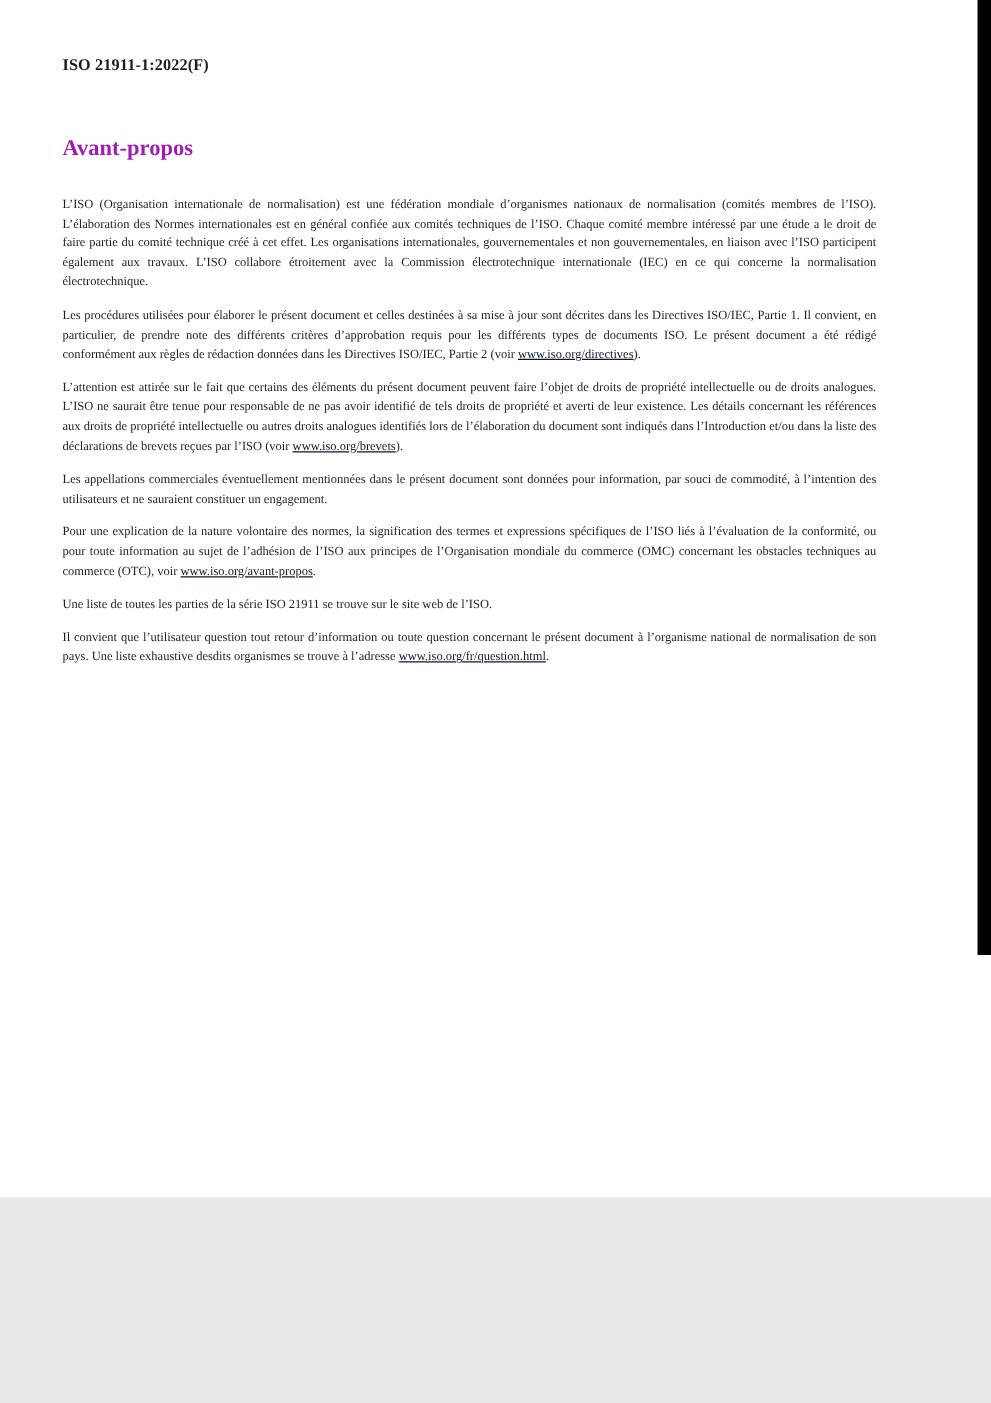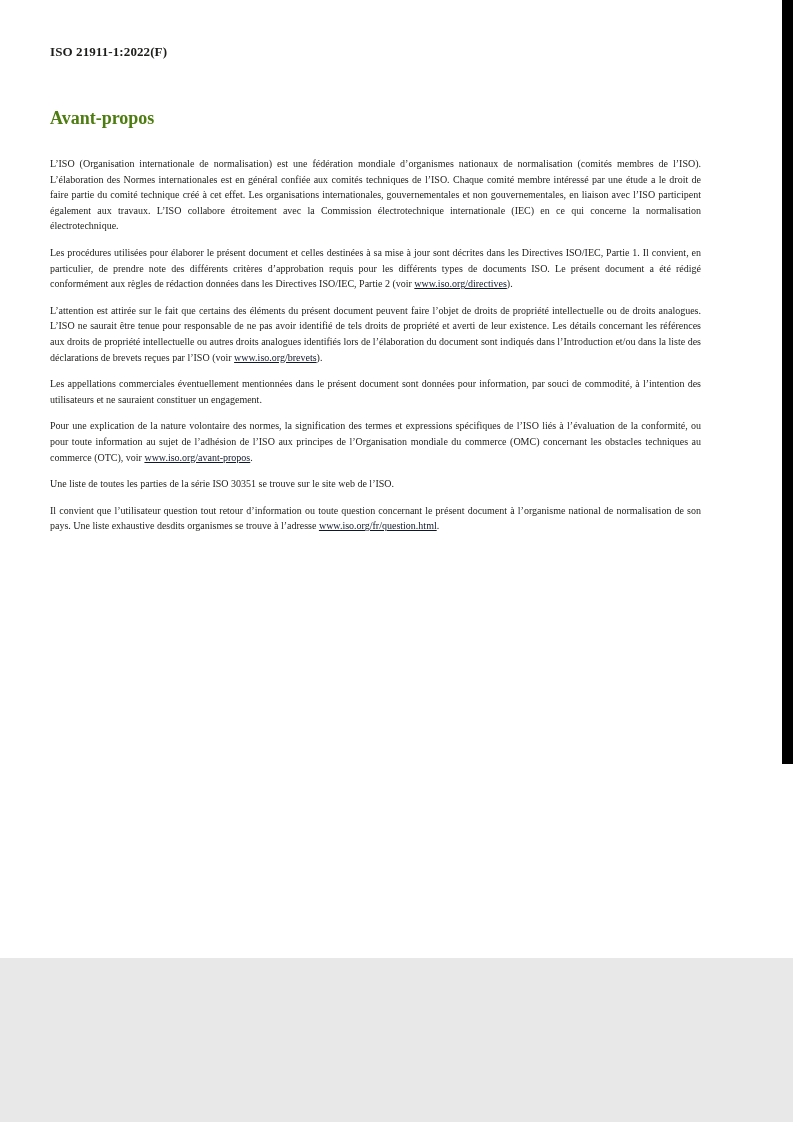--- a/index.html
+++ b/index.html
@@ -34,21 +34,21 @@
   .doc-ref {
     font-weight: bold;
     font-size: 13px;
     letter-spacing: 0.1px;
   }
   .section-title {
     font-size: 18px;
     font-weight: bold;
     margin-top: 48px;
     margin-bottom: 27px;
-    color: #4d7c0f;
+    color: #a21caf;
   }
   .body-text p {
     font-size: 10px;
     line-height: 15.6px;
     text-align: justify;
     margin-bottom: 11px;
     color: #1d1d1b;
   }
   a.doc-link {
     color: #0f172a;
@@ -87,21 +87,21 @@
 
       <p><span>Les procédures utilisées pour élaborer le présent document et celles destinées à sa mise à jour sont décrites dans les Directives ISO/IEC, Partie 1. Il convient, en particulier, de prendre note des différents critères d’approbation requis pour les différents types de documents ISO. Le présent document a été rédigé conformément aux règles de rédaction données dans les Directives ISO/IEC, Partie 2 (voir </span><a class="doc-link">www.iso.org/directives</a><span>).</span></p>
 
       <p><span>L’attention est attirée sur le fait que certains des éléments du présent document peuvent faire l’objet de droits de propriété intellectuelle ou de droits analogues. L’ISO ne saurait être tenue pour responsable de ne pas avoir identifié de tels droits de propriété et averti de leur existence. Les détails concernant les références aux droits de propriété intellectuelle ou autres droits analogues identifiés lors de l’élaboration du document sont indiqués dans l’Introduction et/ou dans la liste des déclarations de brevets reçues par l’ISO (voir </span><a class="doc-link">www.iso.org/brevets</a><span>).</span></p>
 
       <p>Les appellations commerciales éventuellement mentionnées dans le présent document sont données pour information, par souci de commodité, à l’intention des utilisateurs et ne sauraient constituer un engagement.</p>
 
       <p><span>Pour une explication de la nature volontaire des normes, la signification des termes et expressions spécifiques de l’ISO liés à l’évaluation de la conformité, ou pour toute information au sujet de l’adhésion de l’ISO aux principes de l’Organisation mondiale du commerce (OMC) concernant les obstacles techniques au commerce (OTC), voir </span><a class="doc-link">www.iso.org/avant-propos</a><span>.</span></p>
 
 
-      <p>Une liste de toutes les parties de la série ISO 30351 se trouve sur le site web de l’ISO.</p>
+      <p>Une liste de toutes les parties de la série ISO 21911 se trouve sur le site web de l’ISO.</p>
 
       <p><span>Il convient que l’utilisateur question tout retour d’information ou toute question concernant le présent document à l’organisme national de normalisation de son pays. Une liste exhaustive desdits organismes se trouve à l’adresse </span><a class="doc-link">www.iso.org/fr/question.html</a><span>.</span></p>
 
     </div>
   </div>
 
   <div class="page-footer">
     <span>iv</span>
     <span>© ISO 2018 – Tous droits réservés</span>
   </div>

